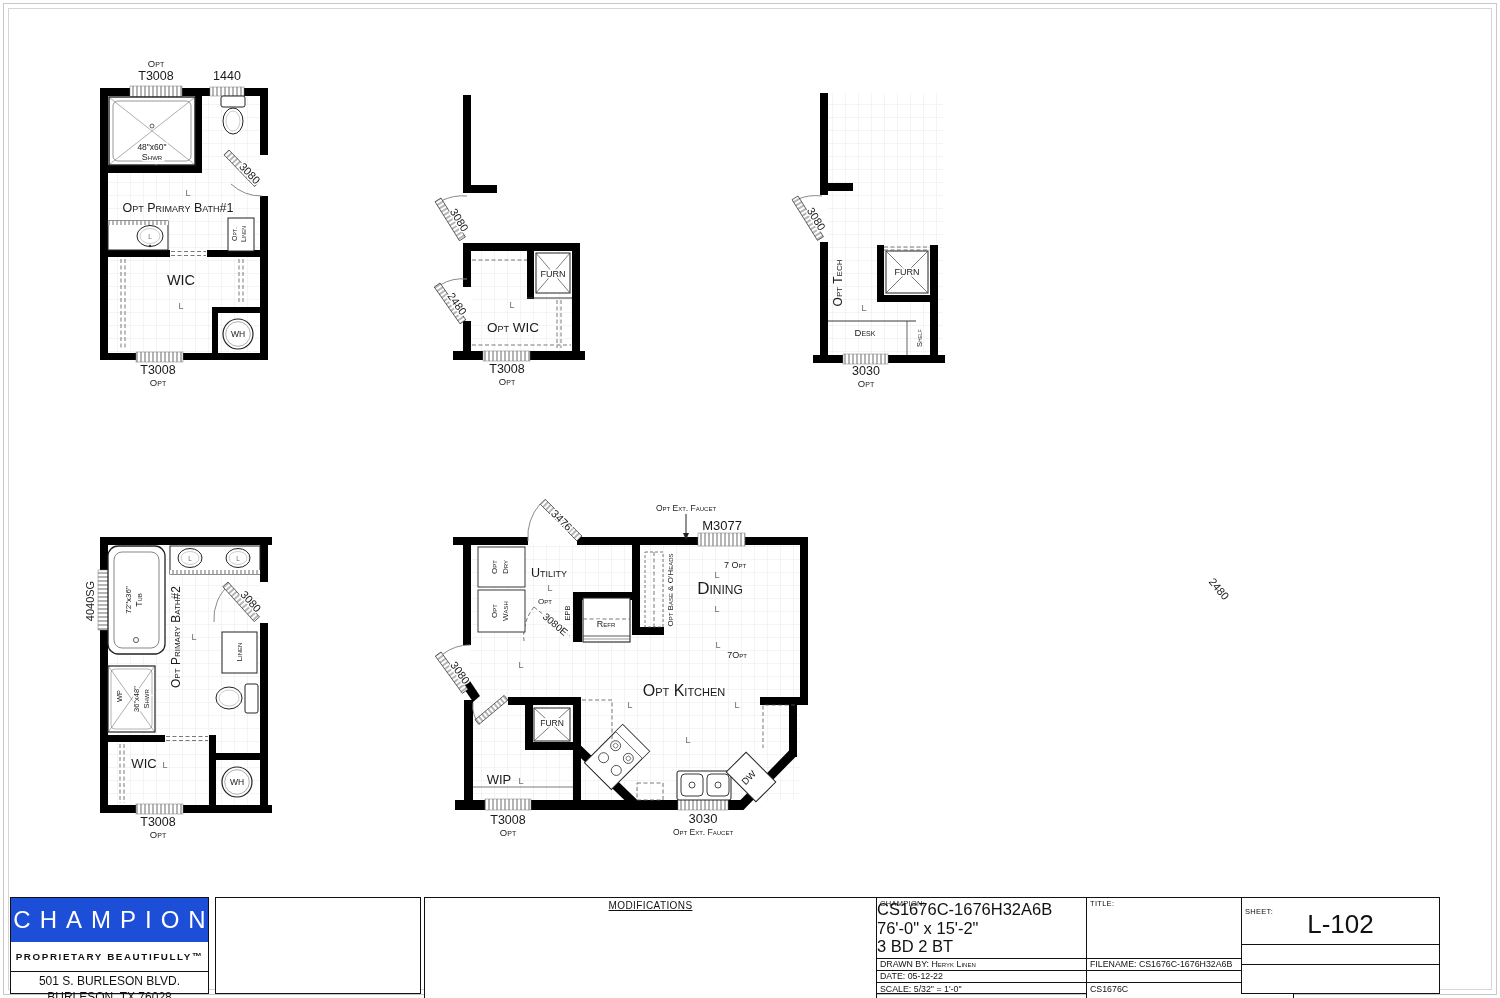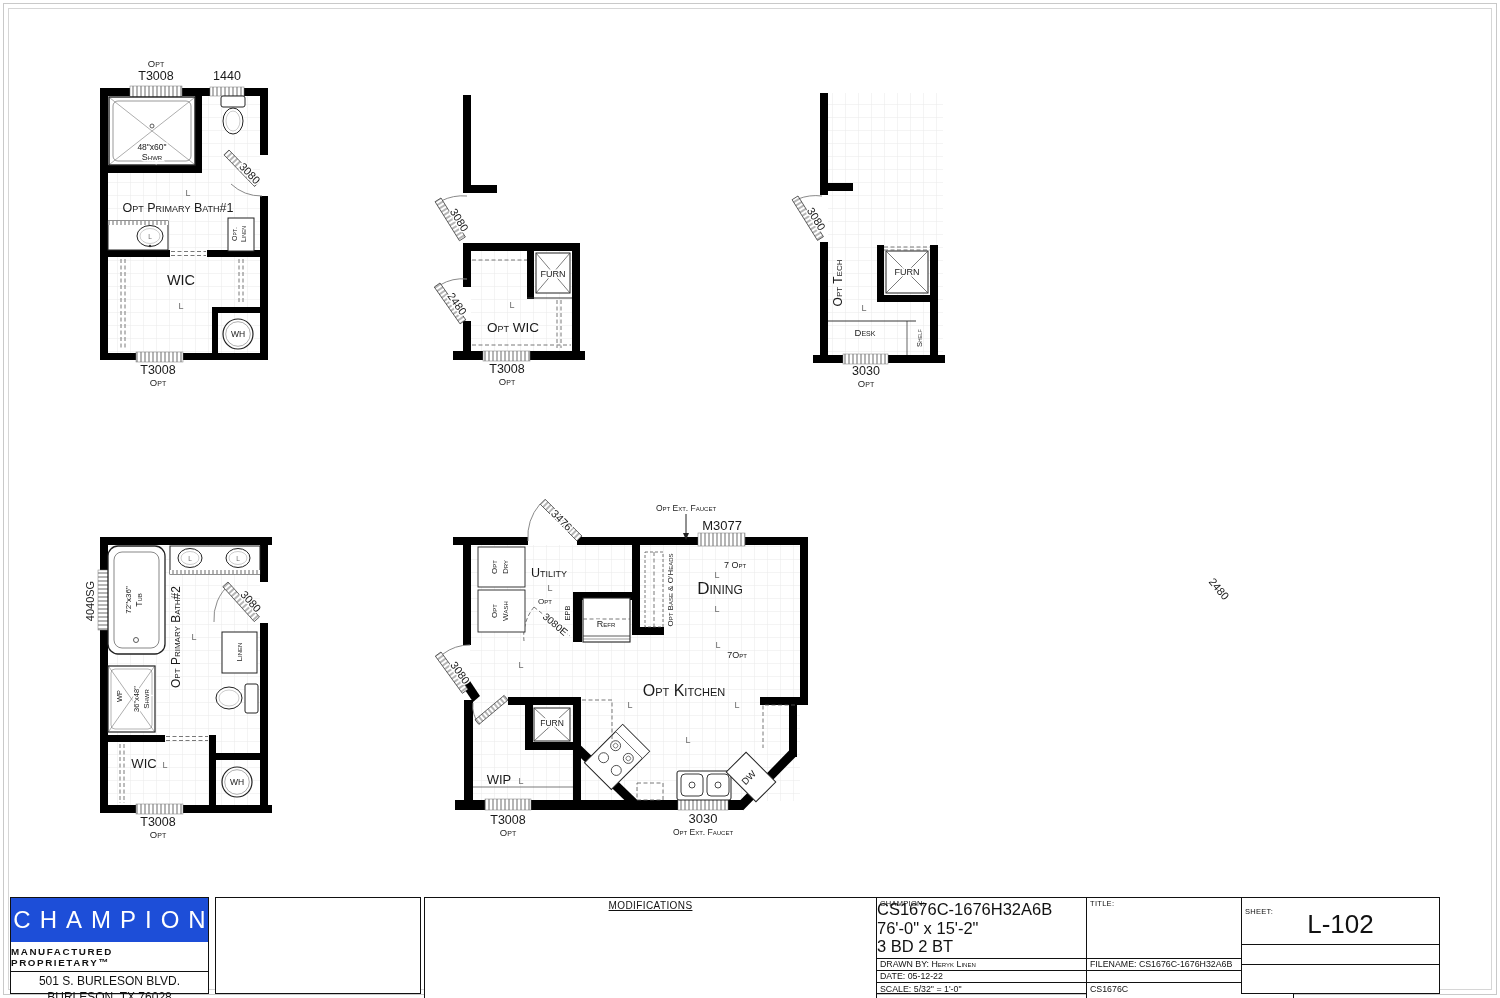--- a/index.html
+++ b/index.html
@@ -421,21 +421,21 @@
       <text class="sc" x="508" y="836" font-size="9.5">Opt</text>
       <text x="703" y="823" font-size="13">3030</text>
       <text class="sc" x="703" y="835" font-size="8.5">Opt Ext. Faucet</text>
     </g>
   </svg>
 
   <div>
 
     <div class="box" style="left:10px;top:897px;width:199px;height:97px">
       <div class="ch-logo">CHAMPION</div>
-      <div class="ch-tag">MANUFACTURED PROPRIETARY™</div>
+      <div class="ch-tag">PROPRIETARY BEAUTIFULLY™</div>
       <div class="ch-addr">
         <div>501 S. BURLESON BLVD.  BURLESON, TX  76028</div>
         <div>PHONE: 817-295-2267</div>
       </div>
     </div>
 
     <div class="box" style="left:215px;top:897px;width:206px;height:97px"></div>
 
     <div class="box" style="left:424px;top:897px;width:453px;height:102px">
       <div class="mod-head">MODIFICATIONS</div>

